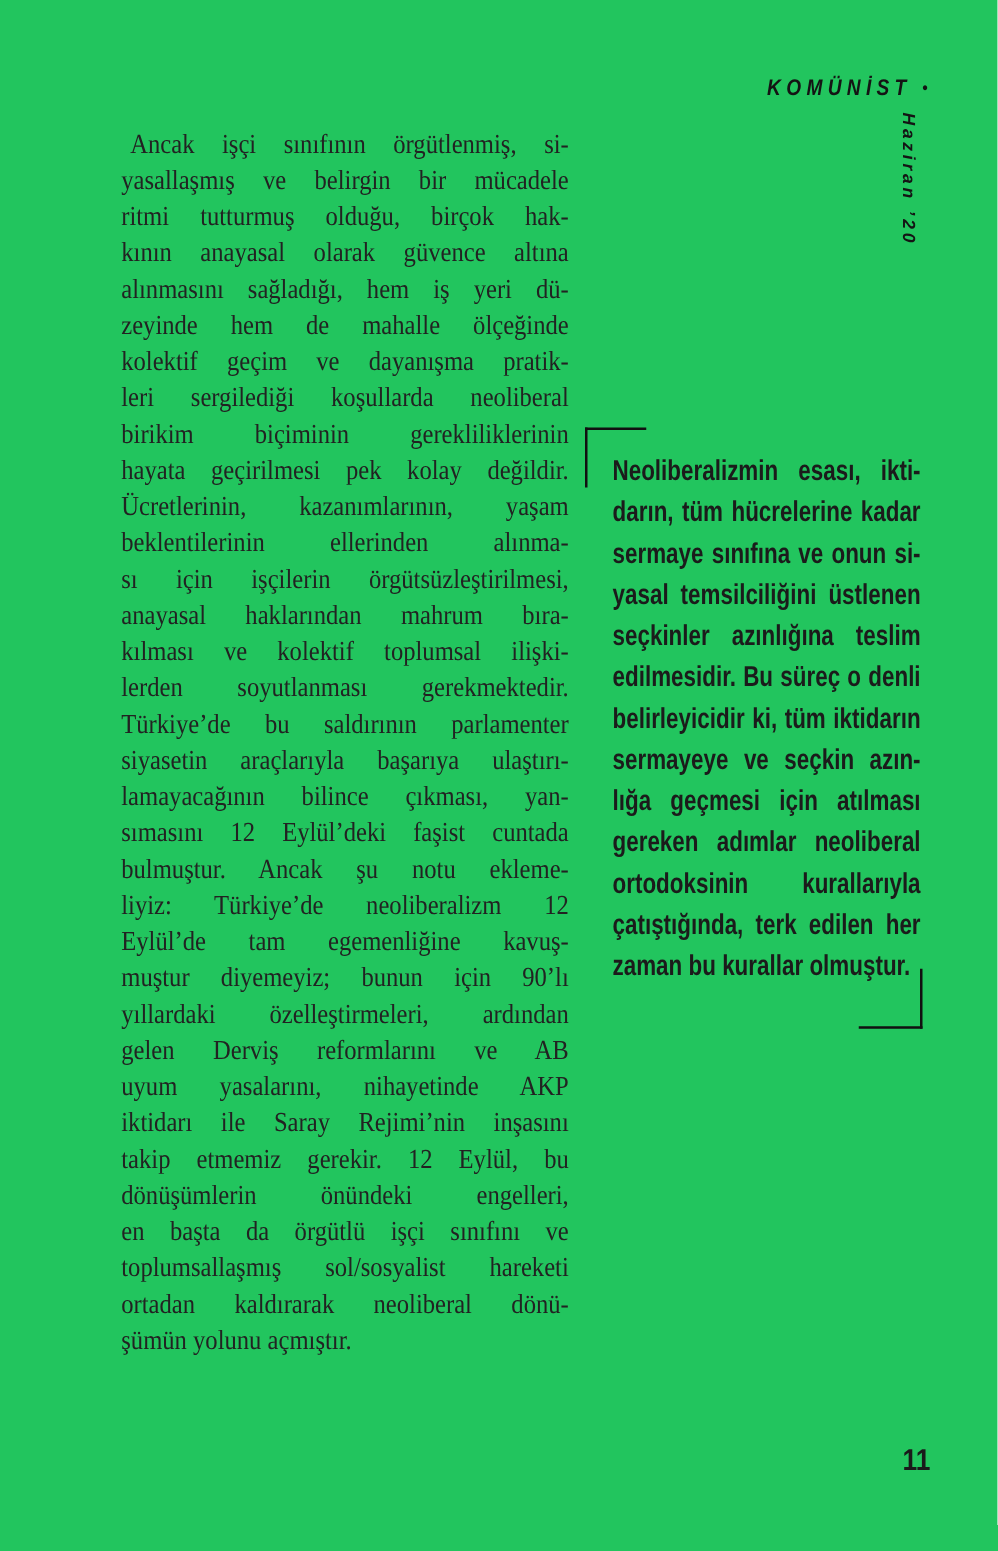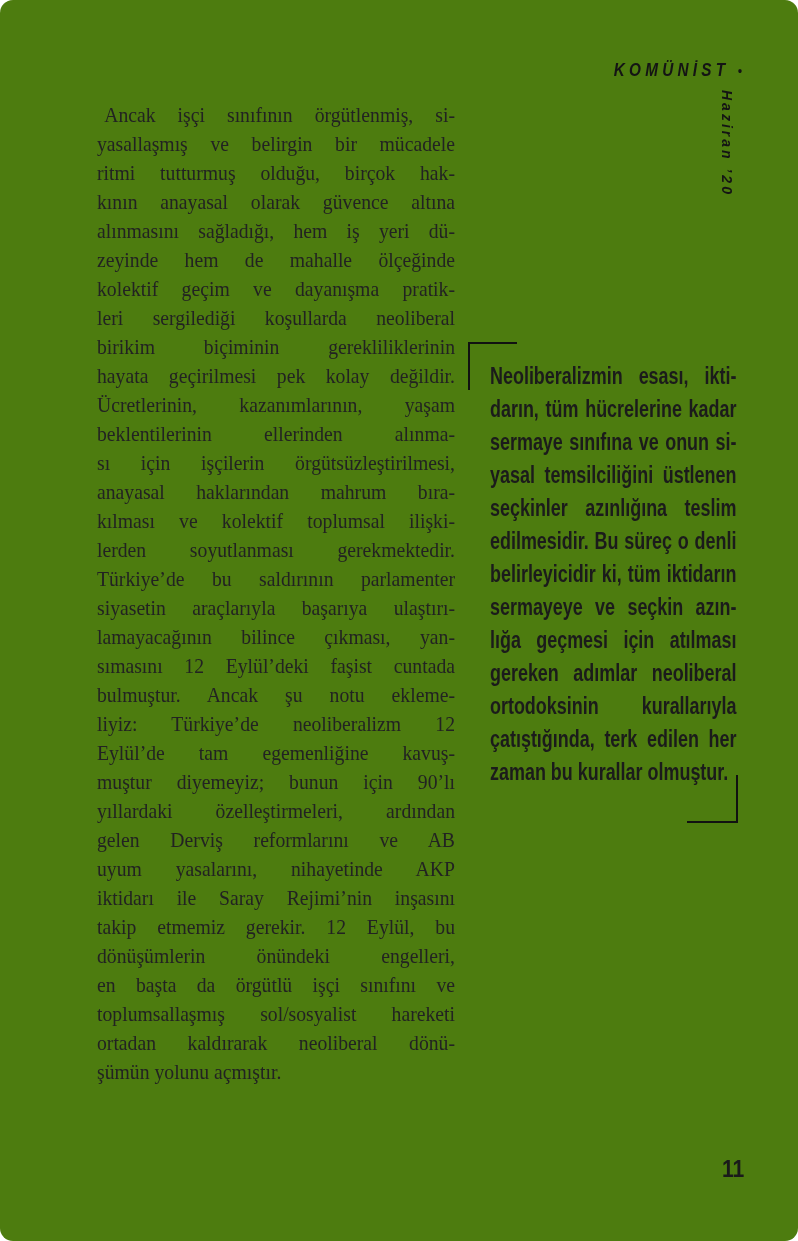--- a/index.html
+++ b/index.html
@@ -4,25 +4,24 @@
 <style>
   html, body {
     margin: 0;
     padding: 0;
     background: #ffffff;
   }
   .page {
     position: relative;
     width: 798px;
     height: 1241px;
-    background: #4d7c0f;
+    background: #22c55e;
     overflow: hidden;
     font-family: "Liberation Serif", serif;
     color: #1e1e1e;
-    border-radius: 13px;
   }
 
   
   .masthead {
     position: absolute;
     top: 60px;
     right: 56px;
     display: flex;
     align-items: center;
     gap: 10px;

